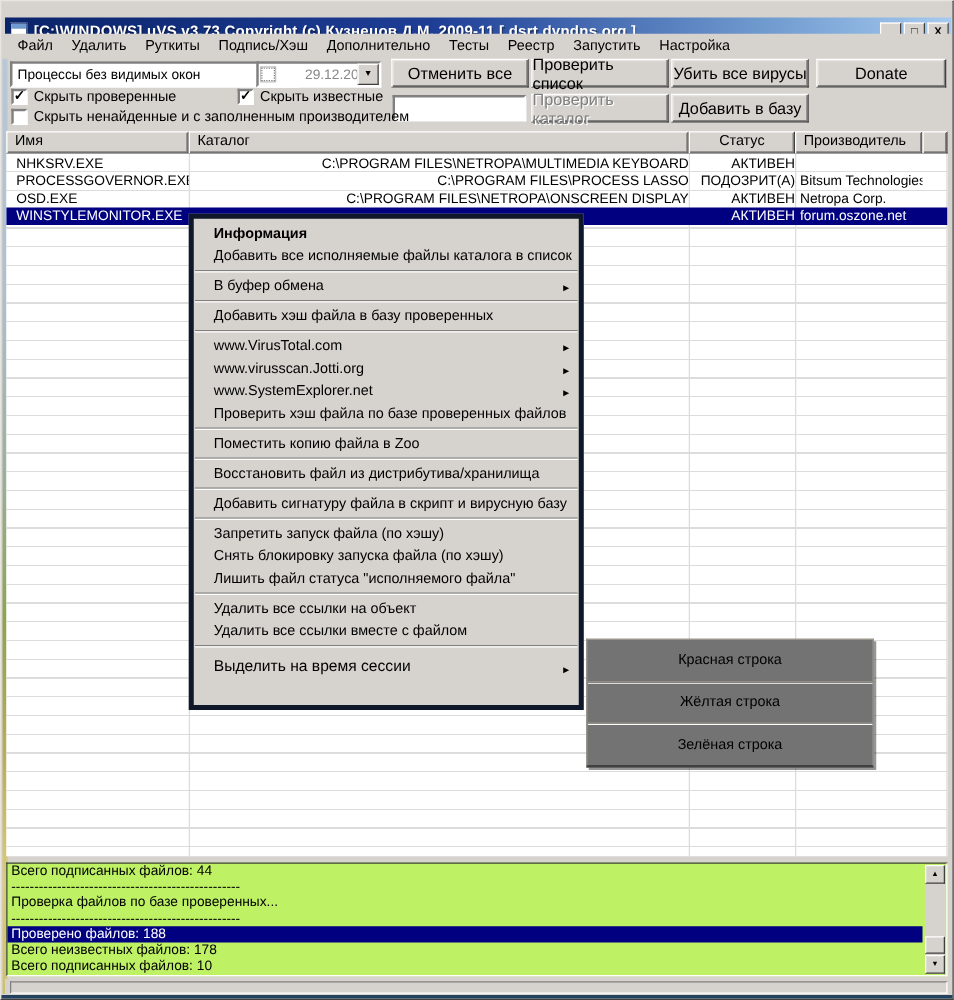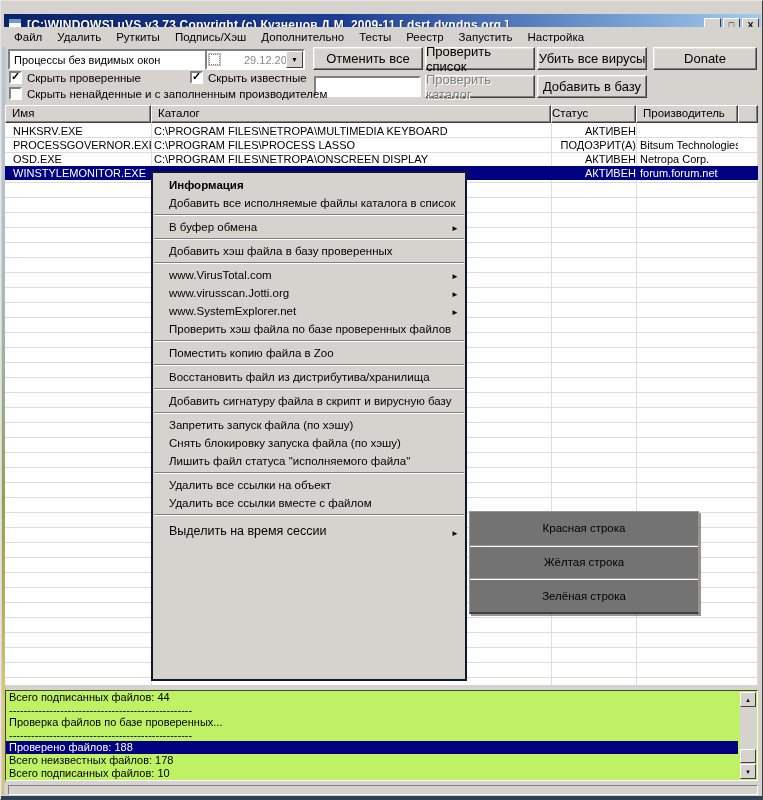--- a/index.html
+++ b/index.html
@@ -59,36 +59,36 @@
   .cbrow { position:absolute; display:flex; align-items:center; gap:5px; font-size:11.5px; color:#000; }
   .cb { width:13px; height:13px; background:#fff; border-top:2px solid #808080; border-left:2px solid #808080;
     border-right:2px solid #fff; border-bottom:2px solid #fff; position:relative; flex:0 0 auto; }
   .cb.checked::after { content:"✓"; position:absolute; left:0px; top:-3px; font-size:11px; font-weight:bold; color:#000; }
   .cb1 { left:8px; top:70px; } .cb2 { left:189px; top:70px; } .cb3 { left:8px; top:86px; }
 
   
   .thead { position:absolute; left:4px; top:104px; width:753px; height:18px; display:flex; font-size:11.5px; }
   .th { background:#d6d3ce; border-top:1px solid #fff; border-left:1px solid #fff; border-right:1px solid #404040;
     border-bottom:1px solid #404040; box-shadow:inset -1px -1px 0 #808080; padding:1px 0 0 6px; white-space:nowrap; overflow:hidden; }
-  .th.c-name { width:146px; } .th.c-path { width:400px; } .th.c-status { width:85px; text-align:left; padding-left:0; }
+  .th.c-name { width:146px; } .th.c-path { width:400px; } .th.c-status { width:85px; text-align:center; padding-left:0; }
   .th.c-vendor { width:102px; } .th.c-stub { width:20px; }
   .tbody { position:absolute; left:4px; top:122px; width:753px; height:562px; background:#fff; overflow:hidden;
     background-image:repeating-linear-gradient(to bottom, transparent 0 14px, #dcdcdc 14px 15px); }
   .vline { position:absolute; top:0; bottom:0; width:1px; background:#dcdcdc; z-index:1; }
   .vl1 { left:146px; } .vl2 { left:546px; } .vl3 { left:631px; } .vl4 { left:752px; }
   .trow { position:absolute; left:0; width:753px; height:14px; display:flex; font-size:11px; color:#000; z-index:2; align-items:center; }
   .trow .td { white-space:nowrap; overflow:hidden; }
-  .td.c-name { width:146px; padding-left:8px; } .td.c-path { width:400px; padding-left:3px; }
+  .td.c-name { width:146px; padding-left:8px; } .td.c-path { width:400px; padding-left:3px;text-align:right; }
   .td.c-status { width:85px; text-align:right; } .td.c-vendor { width:102px; padding-left:4px; }
   .trow.r0 { top:1px; } .trow.r1 { top:15px; } .trow.r2 { top:29px; }
   .trow.sel { top:43px; background:#000080; color:#fff; }
 
   
-  .cmenu { position:absolute; left:150px; top:170px; width:316px; height:510px; background:#d6d3ce;
-    border:2px solid #0f172a; z-index:10; padding-top:3px; font-size:11.5px; color:#000; }
+  .cmenu { position:absolute; left:150px; top:170px; width:316px; height:397px; background:#d6d3ce;
+    border:4px solid #0f172a; z-index:10; padding-top:3px; font-size:11.5px; color:#000; }
   .mi { position:relative; padding:2px 18px 2px 16px; white-space:nowrap; height:18px; line-height:14px; }
   .mi.bold { font-weight:bold; }
   .mi .arr { position:absolute; right:6px; top:4px; font-size:8px; }
   .msep { height:2px; border-top:1px solid #808080; border-bottom:1px solid #fff; margin:2px 1px; }
   .mi.big { font-size:12.5px; height:24px; padding-top:6px; }
 
   
   .smenu { position:absolute; left:468px; top:510px; width:230px; height:103px; background:#737373;
     border:1px solid #9a968c; border-bottom:2px solid #404040; box-shadow:2px 2px 0 rgba(64,64,64,.55); z-index:11;
     display:flex; flex-direction:column; font-size:11.5px; color:#000; }
@@ -207,21 +207,21 @@
     <div class="trow r2">
       <span class="td c-name">OSD.EXE</span>
       <span class="td c-path">C:\PROGRAM FILES\NETROPA\ONSCREEN DISPLAY</span>
       <span class="td c-status">АКТИВЕН</span>
       <span class="td c-vendor">Netropa Corp.</span>
     </div>
     <div class="trow sel">
       <span class="td c-name">WINSTYLEMONITOR.EXE</span>
       <span class="td c-path"></span>
       <span class="td c-status">АКТИВЕН</span>
-      <span class="td c-vendor">forum.forum.net</span>
+      <span class="td c-vendor">forum.oszone.net</span>
     </div>
   </div>
 
   <div class="cmenu">
     <div class="mi bold">Информация</div>
     <div class="mi">Добавить все исполняемые файлы каталога в список</div>
     <div class="msep"></div>
     <div class="mi"><span>В буфер обмена</span><span class="arr">►</span></div>
     <div class="msep"></div>
     <div class="mi">Добавить хэш файла в базу проверенных</div>

